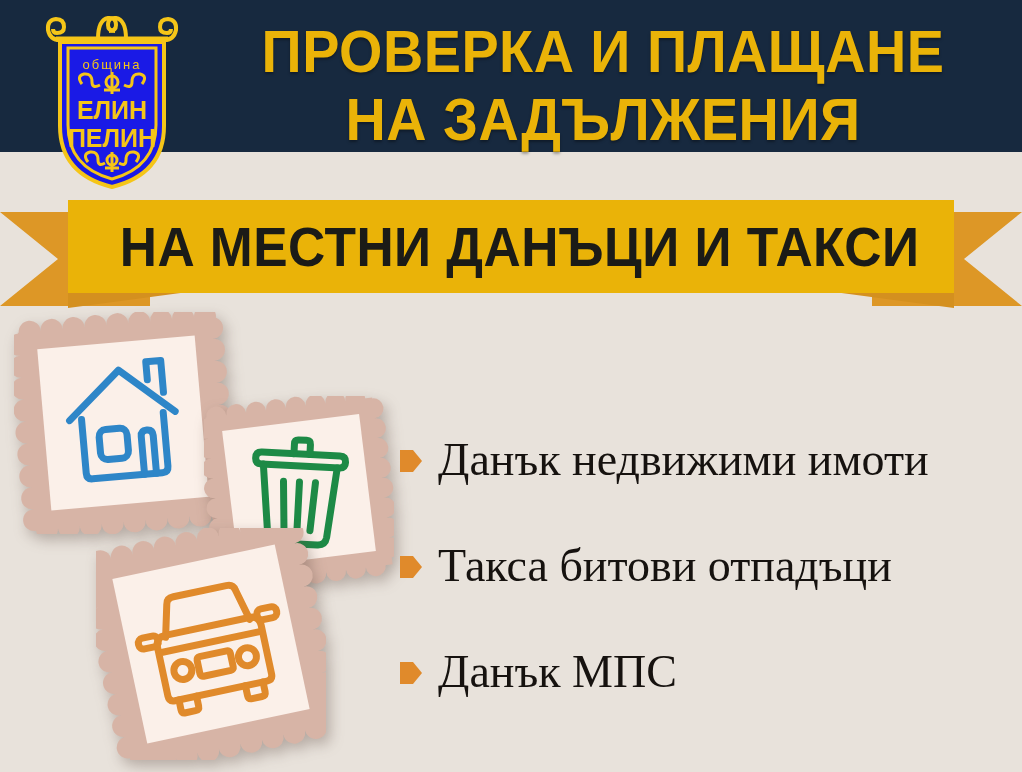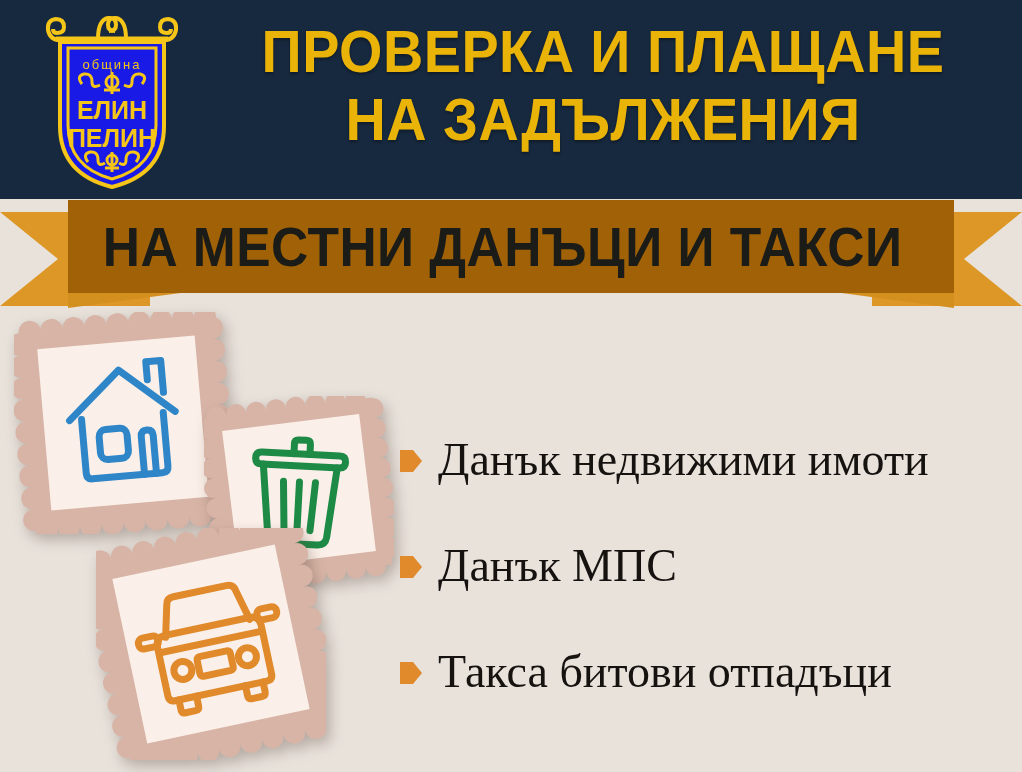--- a/index.html
+++ b/index.html
@@ -12,21 +12,21 @@
     position:relative;
   }
   #banner{
     position:absolute;left:0;top:0;width:1022px;height:772px;
     background:#e8e2db;
     overflow:hidden;
   }
 
   
   .header{
-    position:absolute;left:0;top:0;width:1022px;height:199px;
+    position:absolute;left:0;top:0;width:1022px;height:152px;
     background:#17293f;
     z-index:5;
   }
   .crest{
     position:absolute;left:38px;top:6px;width:148px;height:185px;
   }
   .header-titles{
     position:absolute;left:196px;top:18px;width:814px;
     text-align:center;
     color:#eab308;
@@ -65,22 +65,22 @@
     background:#d4901f;
     clip-path:polygon(0 0, 120px 0, 0 16px);
   }
   .ribbon-fold-right{
     position:absolute;right:68px;top:94px;width:120px;height:16px;
     background:#d4901f;
     clip-path:polygon(0 0, 120px 0, 120px 16px);
   }
   .ribbon-main{
     position:absolute;left:68px;top:2px;width:886px;height:93px;
-    background:#a16207;
-    display:flex;align-items:center;justify-content:flex-start;
+    background:#eab308;
+    display:flex;align-items:center;justify-content:flex-end;
   }
   .ribbon-text{
     color:#1b1b17;
     font-family:"Liberation Sans", sans-serif;
     font-weight:bold;
     font-size:56px;
     line-height:58px;
     letter-spacing:0.5px;
     transform:scaleX(0.92);
     white-space:nowrap;
@@ -373,25 +373,25 @@
       <svg class="bullet" viewBox="0 0 22 26">
         <path d="M0 2 L13 2 L22 13 L13 24 L0 24 Z" fill="#e08a2b"></path>
       </svg>
       <span class="item-text">Данък недвижими имоти</span>
     </div>
 
     <div class="list-item">
       <svg class="bullet" viewBox="0 0 22 26">
         <path d="M0 2 L13 2 L22 13 L13 24 L0 24 Z" fill="#e08a2b"></path>
       </svg>
-      <span class="item-text">Данък МПС</span>
+      <span class="item-text">Такса битови отпадъци</span>
     </div>
 
     <div class="list-item">
       <svg class="bullet" viewBox="0 0 22 26">
         <path d="M0 2 L13 2 L22 13 L13 24 L0 24 Z" fill="#e08a2b"></path>
       </svg>
-      <span class="item-text">Такса битови отпадъци</span>
+      <span class="item-text">Данък МПС</span>
     </div>
 
   </div>
 
 </div>
 
 </body></html>

